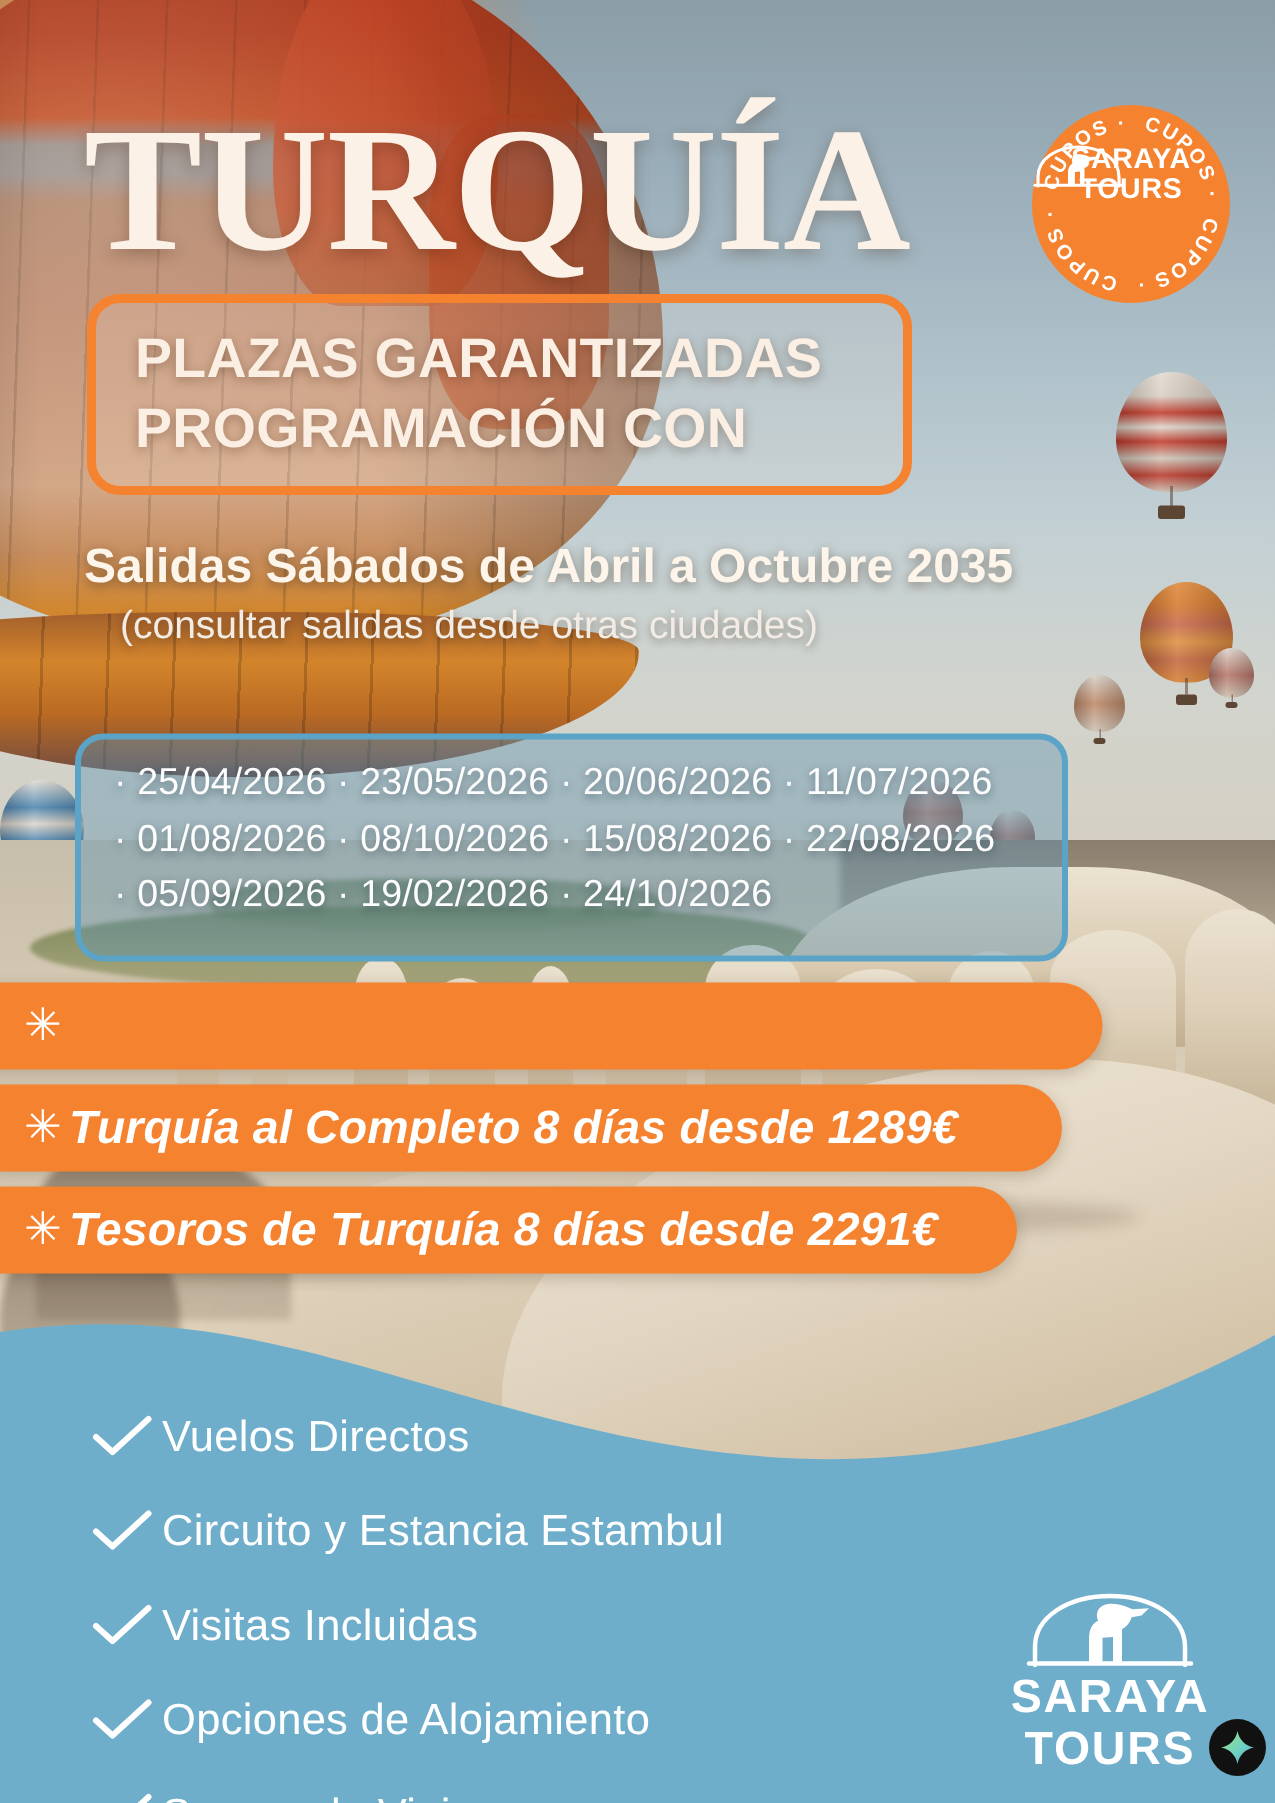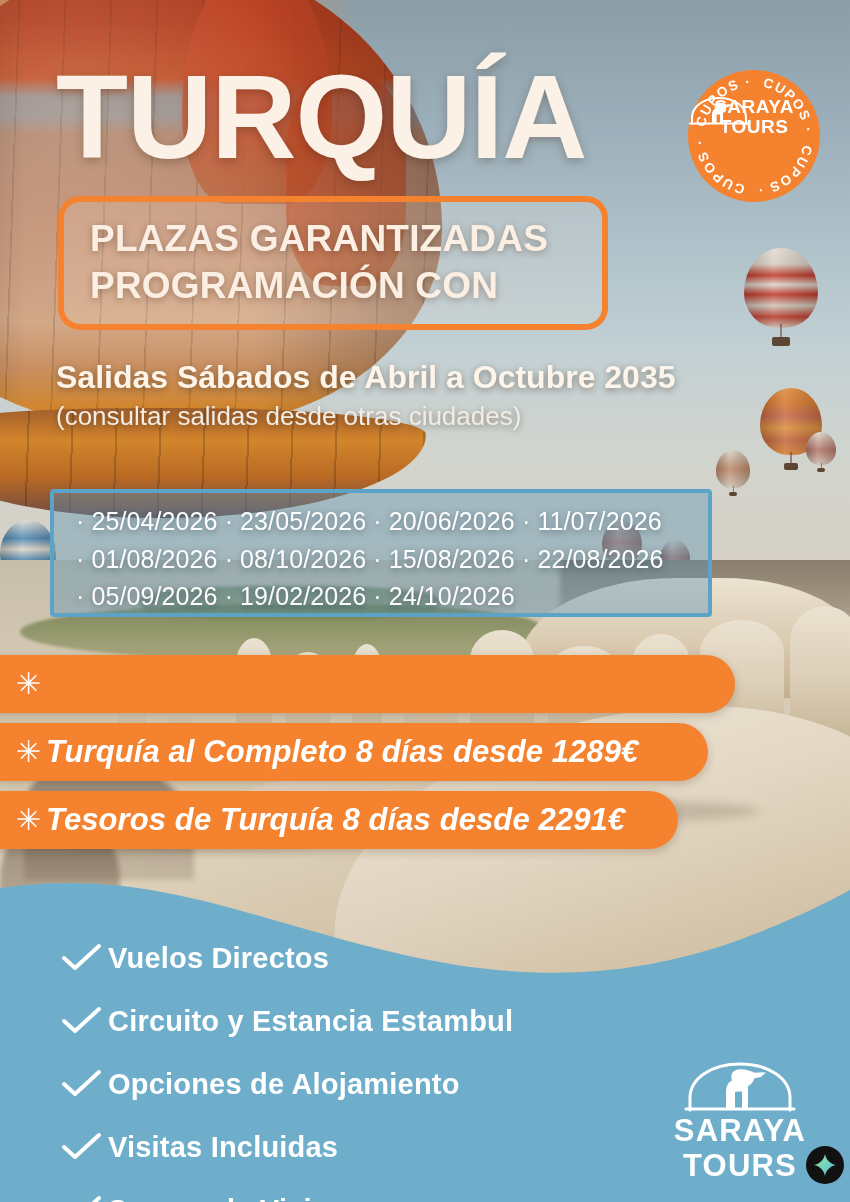--- a/index.html
+++ b/index.html
@@ -155,25 +155,26 @@
     position:absolute; inset:0;
     background:linear-gradient(180deg, rgba(255,170,90,.10) 0%, rgba(255,255,255,0) 28%, rgba(120,100,80,.08) 78%, rgba(120,100,80,.14) 100%);
   }
 
   
   .wave { position:absolute; left:0; top:858px; width:850px; height:344px; }
   .wave svg { display:block; width:850px; height:344px; }
 
   
   .title {
-    position:absolute; left:56px; top:58px;
+    position:absolute; left:56px; top:68px;
     font-size:118px; line-height:1.0; font-weight:800;
     letter-spacing:-1px;
     color:#fbf1e6;
     text-shadow:0 3px 10px rgba(60,30,10,.30);
+    font-family:Liberation Serif, serif;
   }
 
   
   .badge {
     position:absolute; left:688px; top:70px; width:132px; height:132px;
     border-radius:50%; background:#f5822f;
   }
   .badge svg { position:absolute; inset:0; width:132px; height:132px; }
   .badge-core {
     position:absolute; left:0; right:0; top:26px;
@@ -204,26 +205,27 @@
   
   .dep { position:absolute; left:56px; top:358px; width:760px; }
   .dep .b {
     font-size:32px; font-weight:800; line-height:1.24; color:#fdf4ea;
     text-shadow:0 2px 7px rgba(50,35,20,.45);
   }
   .dep .sm {
     font-size:26px; font-weight:400; line-height:1.3; color:#f2ece4;
     margin-top:2px;
     text-shadow:0 2px 6px rgba(50,35,20,.45);
+    margin-left:24px;
   }
 
   
   .dates {
-    position:absolute; left:50px; top:489px; width:662px; height:128px;
-    border:4px solid #5ba4c8; border-radius:4px;
+    position:absolute; left:50px; top:489px; width:662px; height:152px;
+    border:4px solid #5ba4c8; border-radius:19px;
     background:rgba(95,150,180,.42);
     padding:10px 22px 0 22px;
   }
   .dates .row {
     font-size:25px; font-weight:500; line-height:1.5; color:#fdfdfd;
     letter-spacing:.1px;
     text-shadow:0 2px 6px rgba(30,50,65,.5);
   }
 
   
@@ -244,21 +246,21 @@
   }
   #bar0 { top:655px; width:765px; }
   #bar1 { top:723px; width:738px; }
   #bar2 { top:791px; width:708px; }
 
   
   .checks { position:absolute; left:60px; top:936px; }
   .check-row { display:flex; align-items:center; height:44px; margin-bottom:19px; }
   .check-row .tick { width:44px; height:30px; flex:0 0 44px; }
   .check-row .label {
-    font-size:29px; font-weight:700; color:#ffffff; letter-spacing:.2px;
+    font-size:29px; font-weight:400; color:#ffffff; letter-spacing:.2px;
     margin-left:4px;
   }
 
   
   .flogo { position:absolute; left:660px; top:1058px; width:160px; text-align:center; }
   .flogo .g { width:112px; height:56px; margin:0 auto; display:block; }
   .flogo .n1 { font-size:31px; font-weight:700; color:#fff; letter-spacing:1.2px; line-height:1.12; }
   .flogo .n2 { font-size:31px; font-weight:700; color:#fff; letter-spacing:1.2px; line-height:1.12; }
 
   
@@ -431,27 +433,27 @@
     <div class="check-row">
       <svg class="tick" viewBox="0 0 44 30" aria-hidden="true">
         <path d="M4,15 L15,25 L39,3" fill="none" stroke="#fff" stroke-width="4" stroke-linecap="round" stroke-linejoin="round"></path>
       </svg>
       <span class="label">Circuito y Estancia Estambul</span>
     </div>
     <div class="check-row">
       <svg class="tick" viewBox="0 0 44 30" aria-hidden="true">
         <path d="M4,15 L15,25 L39,3" fill="none" stroke="#fff" stroke-width="4" stroke-linecap="round" stroke-linejoin="round"></path>
       </svg>
-      <span class="label">Opciones de Alojamiento</span>
+      <span class="label">Visitas Incluidas</span>
     </div>
     <div class="check-row">
       <svg class="tick" viewBox="0 0 44 30" aria-hidden="true">
         <path d="M4,15 L15,25 L39,3" fill="none" stroke="#fff" stroke-width="4" stroke-linecap="round" stroke-linejoin="round"></path>
       </svg>
-      <span class="label">Visitas Incluidas</span>
+      <span class="label">Opciones de Alojamiento</span>
     </div>
     <div class="check-row">
       <svg class="tick" viewBox="0 0 44 30" aria-hidden="true">
         <path d="M4,15 L15,25 L39,3" fill="none" stroke="#fff" stroke-width="4" stroke-linecap="round" stroke-linejoin="round"></path>
       </svg>
       <span class="label">Seguro de Viaje</span>
     </div>
   </div>
 
   <div class="flogo">

